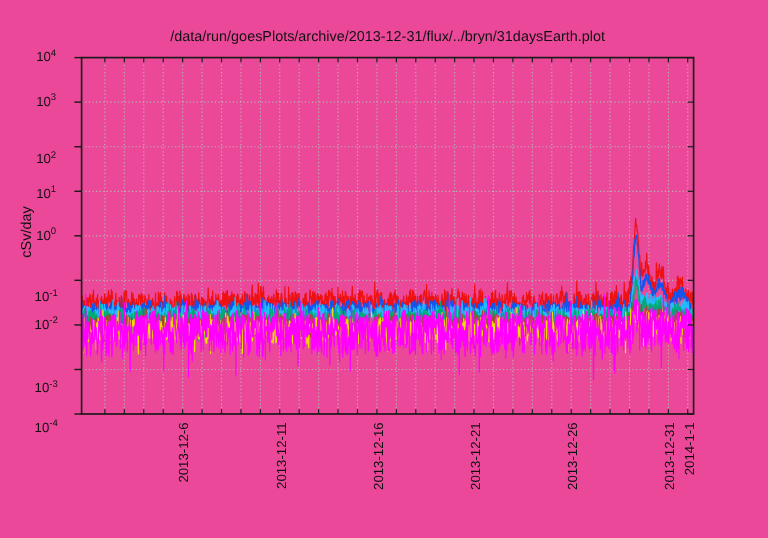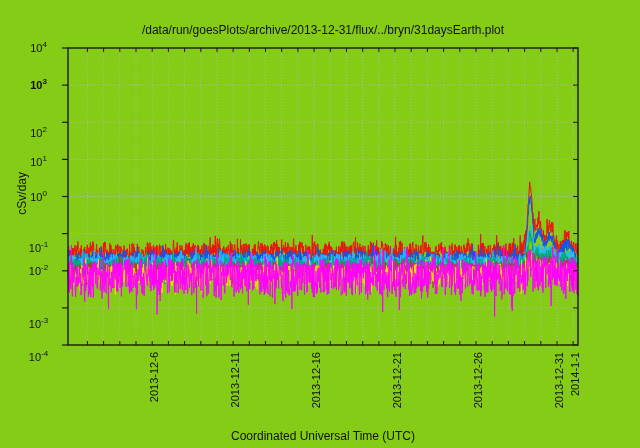--- a/index.html
+++ b/index.html
@@ -1,17 +1,17 @@
 <!DOCTYPE html>
 <html><head>
 <meta charset="utf-8">
 <style>
   html,body{margin:0;padding:0;background:#ffffff;}
   .stage{
-    position:relative;width:640px;height:448px;background:#84cc16;overflow:hidden;
+    position:relative;width:640px;height:448px;background:#ec4899;overflow:hidden;
     font-family:"Liberation Sans","DejaVu Sans",sans-serif;color:#111;
   }
   .chart-title{
     position:absolute;left:68px;top:23px;width:510px;text-align:center;
     font-size:12px;white-space:nowrap;
   }
   .x-axis-label{
     position:absolute;left:68px;top:429px;width:510px;text-align:center;font-size:12px;
   }
   .vtext{
@@ -163,31 +163,30 @@
       <line x1="573" y1="270.8" x2="578" y2="270.8" stroke="#1a1a1a" stroke-width="1"></line>
       <line x1="62" y1="307.9" x2="68" y2="307.9" stroke="#1a1a1a" stroke-width="1.2"></line>
       <line x1="573" y1="307.9" x2="578" y2="307.9" stroke="#1a1a1a" stroke-width="1"></line>
       <line x1="62" y1="345.0" x2="68" y2="345.0" stroke="#1a1a1a" stroke-width="1.2"></line>
       <line x1="573" y1="345.0" x2="578" y2="345.0" stroke="#1a1a1a" stroke-width="1"></line>
       <rect x="68" y="48" width="510" height="297" fill="none" stroke="#1a1a1a" stroke-width="1.4"></rect>
     </svg>
 
   <div id="tick-layer">
       <div class="ytick" style="top: 40px;">10<sup>4</sup></div>
-      <div class="ytick" style="top: 77.125px; font-weight: bold;">10<sup>3</sup></div>
+      <div class="ytick" style="top: 77.125px;">10<sup>3</sup></div>
       <div class="ytick" style="top: 125px;">10<sup>2</sup></div>
       <div class="ytick" style="top: 154px;">10<sup>1</sup></div>
       <div class="ytick" style="top: 188.5px;">10<sup>0</sup></div>
       <div class="ytick" style="top: 240px;">10<sup>-1</sup></div>
       <div class="ytick" style="top: 262.75px;">10<sup>-2</sup></div>
       <div class="ytick" style="top: 316px;">10<sup>-3</sup></div>
       <div class="ytick" style="top: 337px; margin-top: 12px;">10<sup>-4</sup></div>
       <span class="xtick" style="position: absolute; left: 148.19px; top: 352px;">2013-12-6</span>
       <span class="xtick" style="position: absolute; left: 229.143px; top: 352px;">2013-12-11</span>
       <span class="xtick" style="position: absolute; left: 310.095px; top: 352px;">2013-12-16</span>
       <span class="xtick" style="position: absolute; left: 391.048px; top: 352px;">2013-12-21</span>
       <span class="xtick" style="position: absolute; left: 472px; top: 352px;">2013-12-26</span>
       <span class="xtick" style="position: absolute; left: 552.952px; top: 352px;">2013-12-31</span>
       <span class="xtick" style="position: absolute; left: 569.143px; top: 352px;">2014-1-1</span>
     </div>
 
-  <div class="x-axis-label">Coordinated Universal Time (UTC)</div>
 </div>
 
 </body></html>

